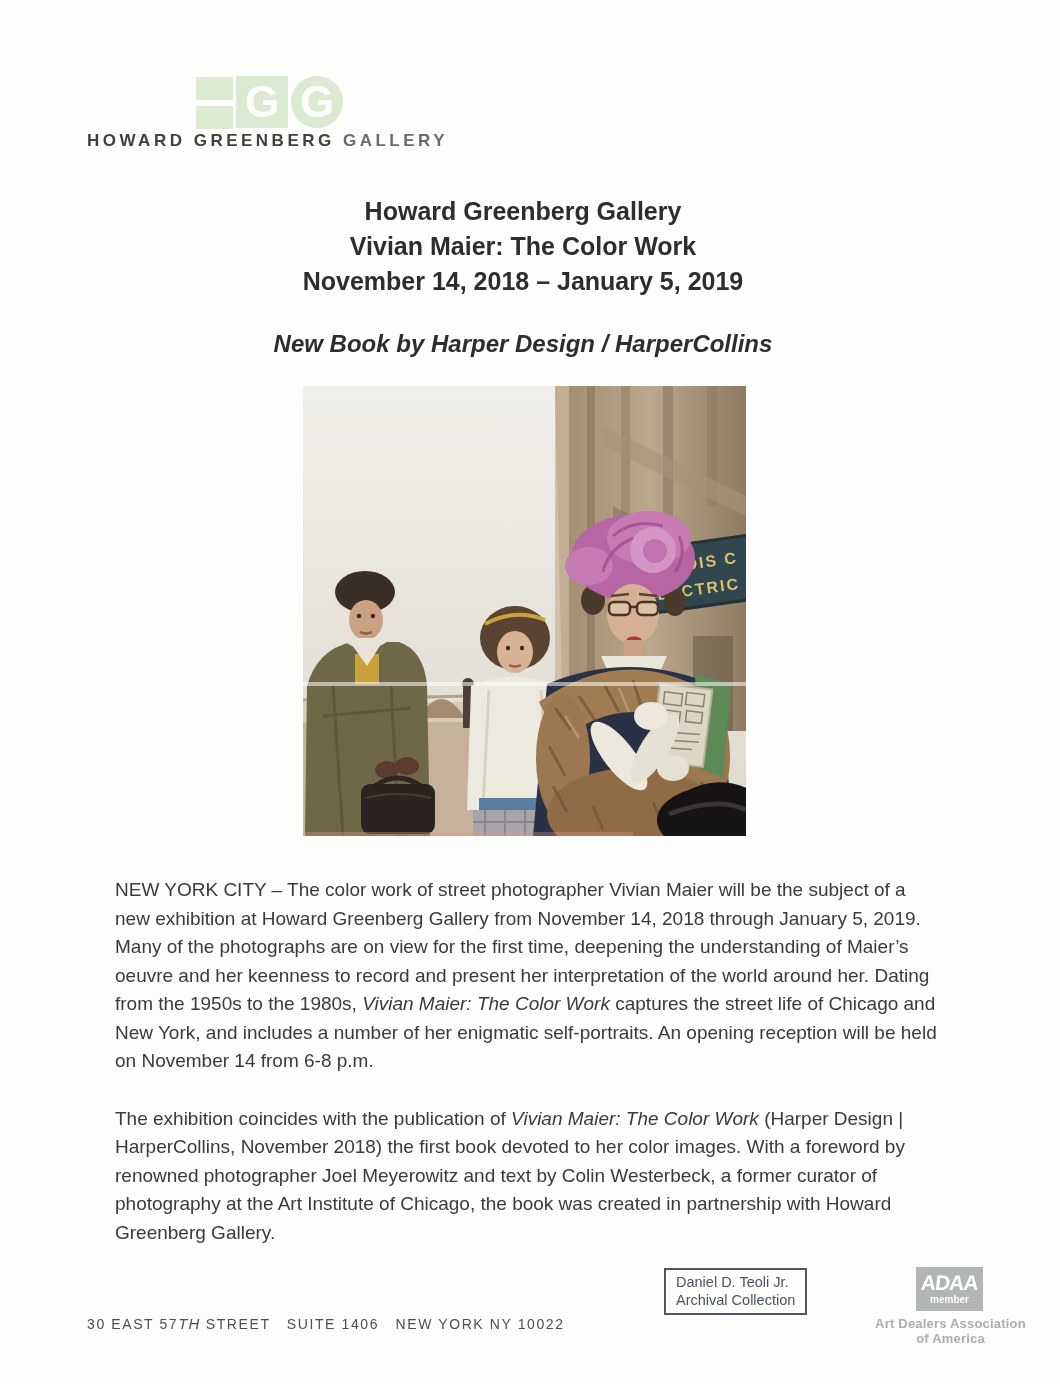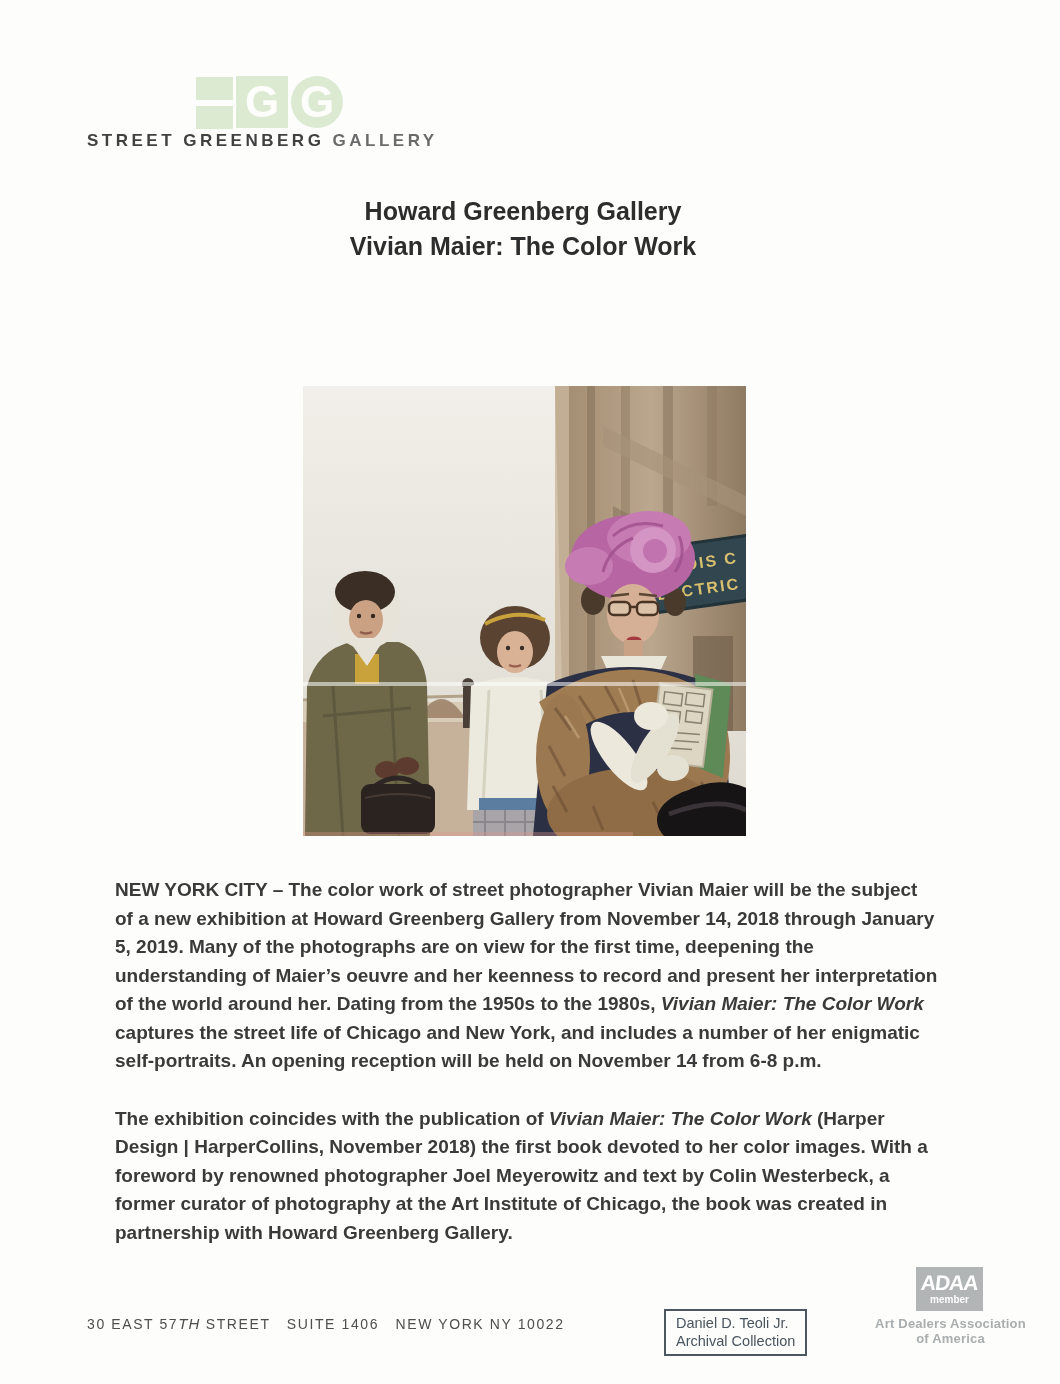--- a/index.html
+++ b/index.html
@@ -23,28 +23,28 @@
   
   .title-block{position:absolute; left:0; top:194px; width:1046px; text-align:center;
     font-weight:bold; font-size:25px; line-height:35px; color:#2d2d2d;}
   .subtitle{position:absolute; left:0; top:330px; width:1046px; text-align:center;
     font-weight:bold; font-style:italic; font-size:24px; color:#2d2d2d;}
   
   .photo{position:absolute; left:303px; top:386px; width:443px; height:450px; background:#e9e7e1;}
   .photo svg{display:block;}
   
   .body-text{position:absolute; left:115px; top:876px; width:832px; font-size:19px; line-height:28.5px; color:#3a3a3a;}
-  .body-text p{margin:0 7px 29px 0;font-weight:bold;}
+  .body-text p{margin:0 7px 29px 0;}
   .it{font-style:italic;}
   
   .footer{position:absolute; left:87px; top:1264px; font-size:14px; letter-spacing:1.6px; color:#4e4e4e; line-height:24px; white-space:pre-wrap;}
   .sm{font-size:15px; letter-spacing:1px;font-style:italic;}
   
   .stamp{position:absolute; left:664px; top:1268px; border:2px solid #4c5761; color:#49545e;
-    padding:3px 10px 4px 10px; font-size:14.5px; line-height:18px; text-align:left;margin-top:41px;}
+    padding:3px 10px 4px 10px; font-size:14.5px; line-height:18px; text-align:left;}
   
   .adaa-square{position:absolute; left:916px; top:1267px; width:67px; height:44px; background:#b2b5b5;
     display:flex; flex-direction:column; align-items:center; justify-content:center; color:#ffffff;}
   .adaa-acronym{font-weight:bold; font-size:21px; line-height:20px; letter-spacing:-1px; transform:skewX(-6deg);}
   .adaa-member{font-weight:bold; font-size:10px; line-height:13px; letter-spacing:0px;}
   .adaa-caption{position:absolute; left:873px; top:1316px; width:155px; text-align:center;
     font-weight:bold; font-size:13px; color:#a9adae; letter-spacing:0.2px;}
 </style>
 </head>
 <body>
@@ -54,26 +54,28 @@
   <div class="logo-mark">
     <div class="logo-bars">
       <div class="logo-bar"></div>
       <div class="logo-bar"></div>
     </div>
     <div class="logo-g">G</div>
     <div class="logo-g round">
       <div class="disc">G</div>
     </div>
   </div>
-  <div class="letterhead-name"><span class="bold">STREET GREENBERG </span><span class="light">GALLERY</span></div>
+  <div class="letterhead-name"><span class="bold">HOWARD GREENBERG </span><span class="light">GALLERY</span></div>
 
   <div class="title-block">
     <div>Howard Greenberg Gallery</div>
     <div>Vivian Maier: The Color Work</div>
-  </div>
+    <div>November 14, 2018 – January 5, 2019</div>
+  </div>
+  <div class="subtitle">New Book by Harper Design / HarperCollins</div>
 
   <div class="photo">
     <svg width="443" height="450" viewBox="0 0 443 450">
       <defs>
         <linearGradient id="sky" x1="0" y1="0" x2="0" y2="1">
           <stop offset="0" stop-color="#f1efe9"></stop>
             <stop offset="1" stop-color="#ddd9d0"></stop>
         </linearGradient>
         <linearGradient id="bldg" x1="0" y1="0" x2="1" y2="0">
           <stop offset="0" stop-color="#a08a70"></stop>

